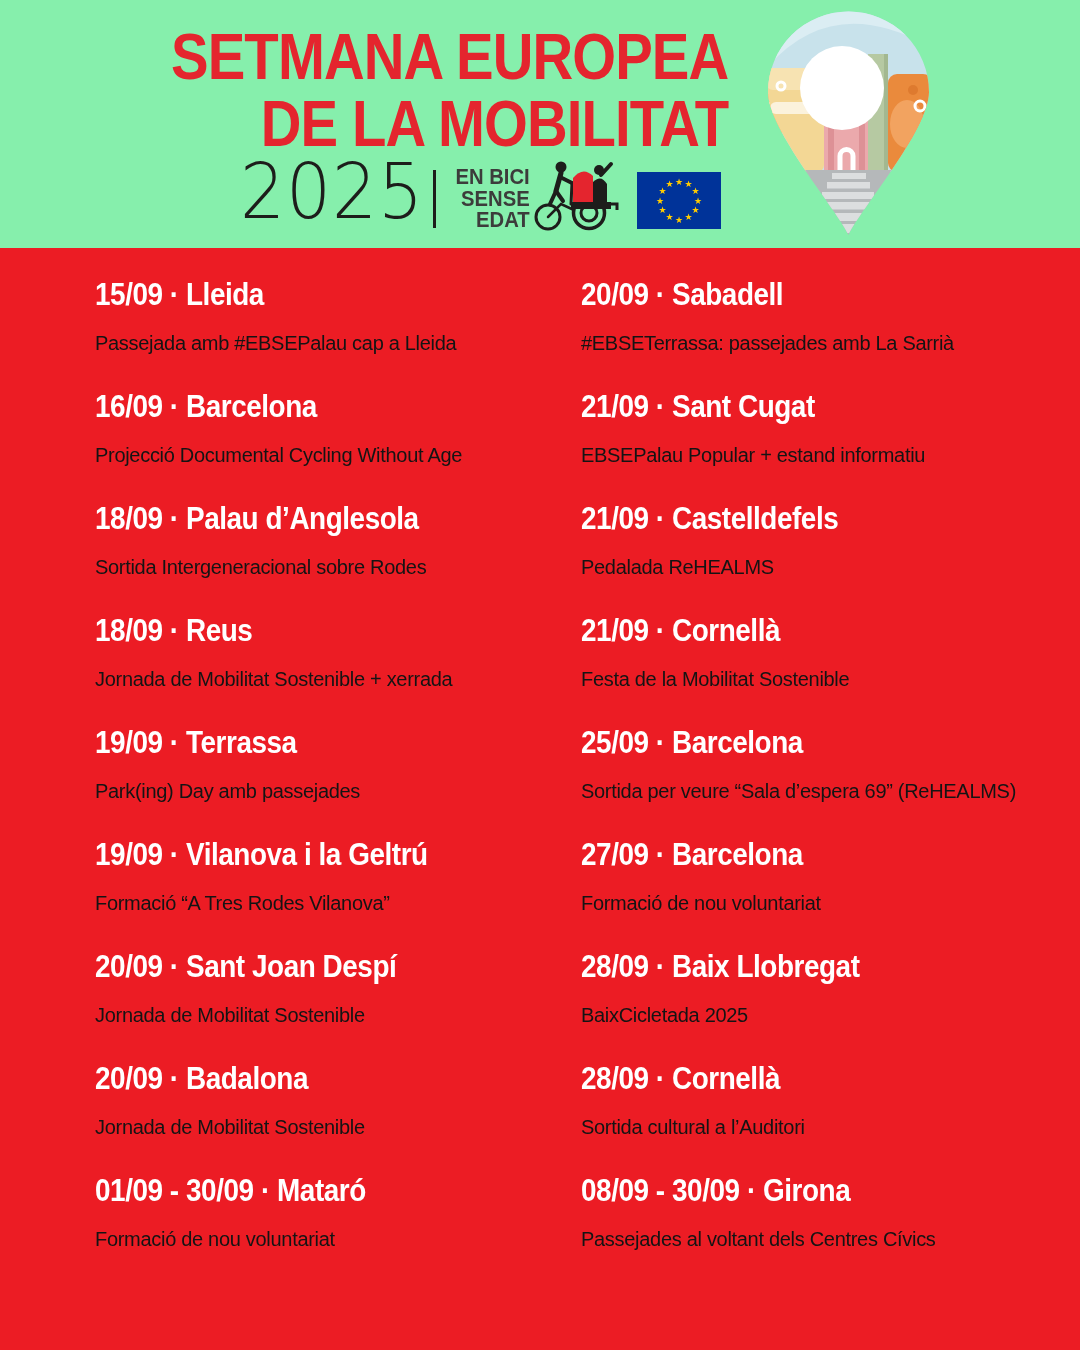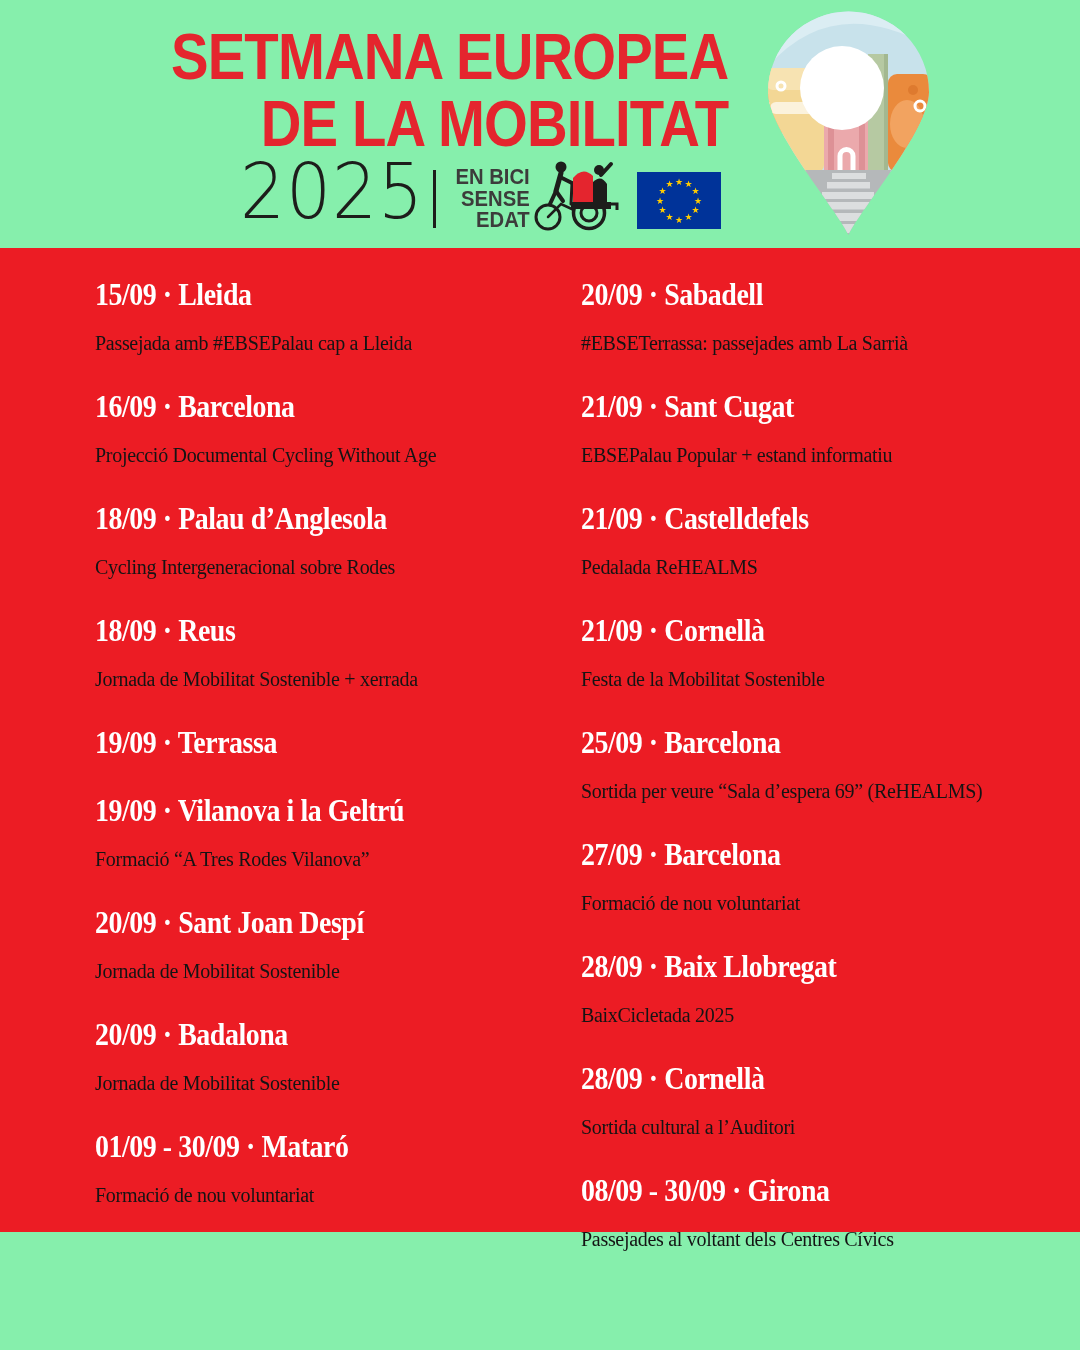--- a/index.html
+++ b/index.html
@@ -39,23 +39,22 @@
     position:absolute;top:166px;right:550px;text-align:right;
     font-weight:700;font-size:22px;line-height:21.5px;color:#3C3C3B;
     letter-spacing:0;white-space:nowrap;
     transform:scaleX(0.92);transform-origin:100% 0;
   }
   .trishaw-picto{position:absolute;left:531px;top:160px;}
   .eu-flag{position:absolute;left:637px;top:172px;}
   .pin-graphic{position:absolute;left:760px;top:6px;}
   
   .red-section{
-    position:absolute;left:0;top:248px;width:1080px;height:984px;
+    position:absolute;left:0;top:248px;width:1080px;height:1102px;
     background:var(--red-bg);
-    font-family:Liberation Serif, serif;
   }
   .col{position:absolute;top:28px;}
   .col-left{left:95px;width:468px;}
   .col-right{left:581px;width:455px;}
   .event{margin-bottom:30px;}
   .event-heading{
     color:var(--heading-white);font-weight:700;font-size:31px;line-height:38px;
     letter-spacing:-0.5px;white-space:nowrap;
     transform:scaleX(0.9);transform-origin:0 50%;
   }
@@ -175,28 +174,29 @@
         <div class="event">
           <div class="event-heading">15/09 · Lleida</div>
           <div class="event-desc">Passejada amb #EBSEPalau cap a Lleida</div>
         </div>
         <div class="event">
           <div class="event-heading">16/09 · Barcelona</div>
           <div class="event-desc">Projecció Documental Cycling Without Age</div>
         </div>
         <div class="event">
           <div class="event-heading">18/09 · Palau d’Anglesola</div>
-          <div class="event-desc">Cycling Intergeneracional sobre Rodes</div>
+          <div class="event-desc">Sortida Intergeneracional sobre Rodes</div>
         </div>
         <div class="event">
           <div class="event-heading">18/09 · Reus</div>
           <div class="event-desc">Jornada de Mobilitat Sostenible + xerrada</div>
         </div>
         <div class="event">
           <div class="event-heading">19/09 · Terrassa</div>
+          <div class="event-desc">Park(ing) Day amb passejades</div>
         </div>
         <div class="event">
           <div class="event-heading">19/09 · Vilanova i la Geltrú</div>
           <div class="event-desc">Formació “A Tres Rodes Vilanova”</div>
         </div>
         <div class="event">
           <div class="event-heading">20/09 · Sant Joan Despí</div>
           <div class="event-desc">Jornada de Mobilitat Sostenible</div>
         </div>
         <div class="event">

